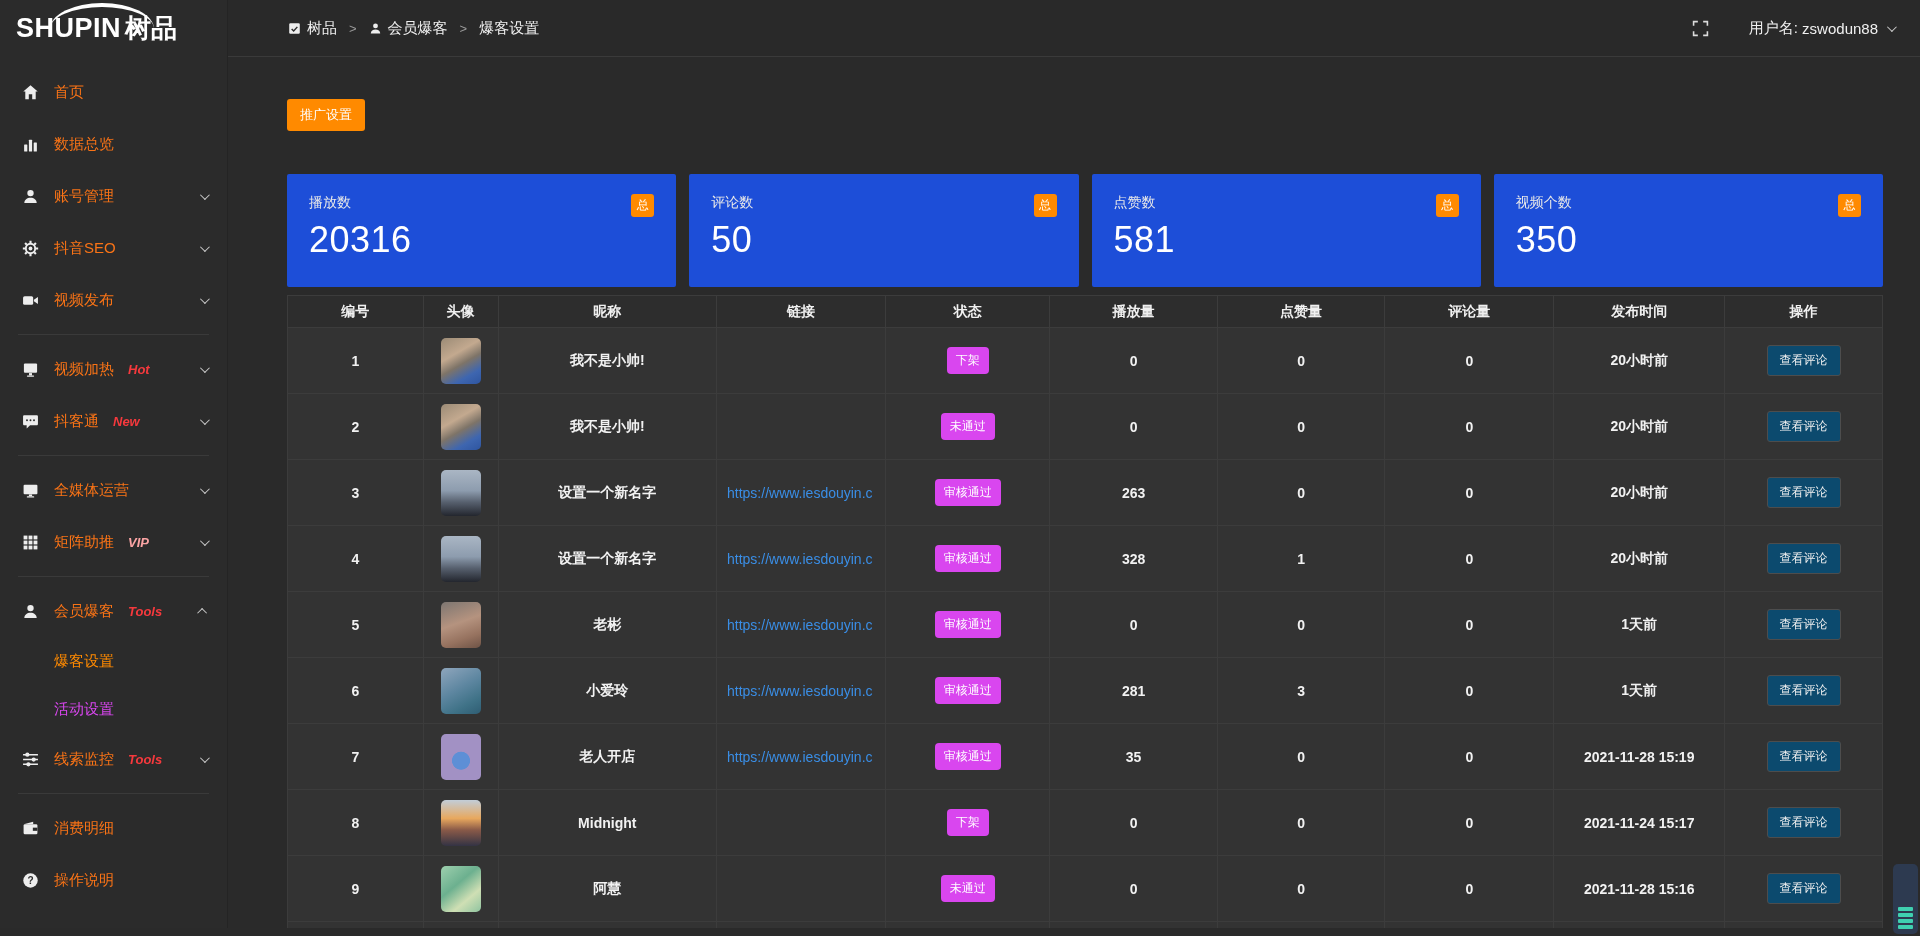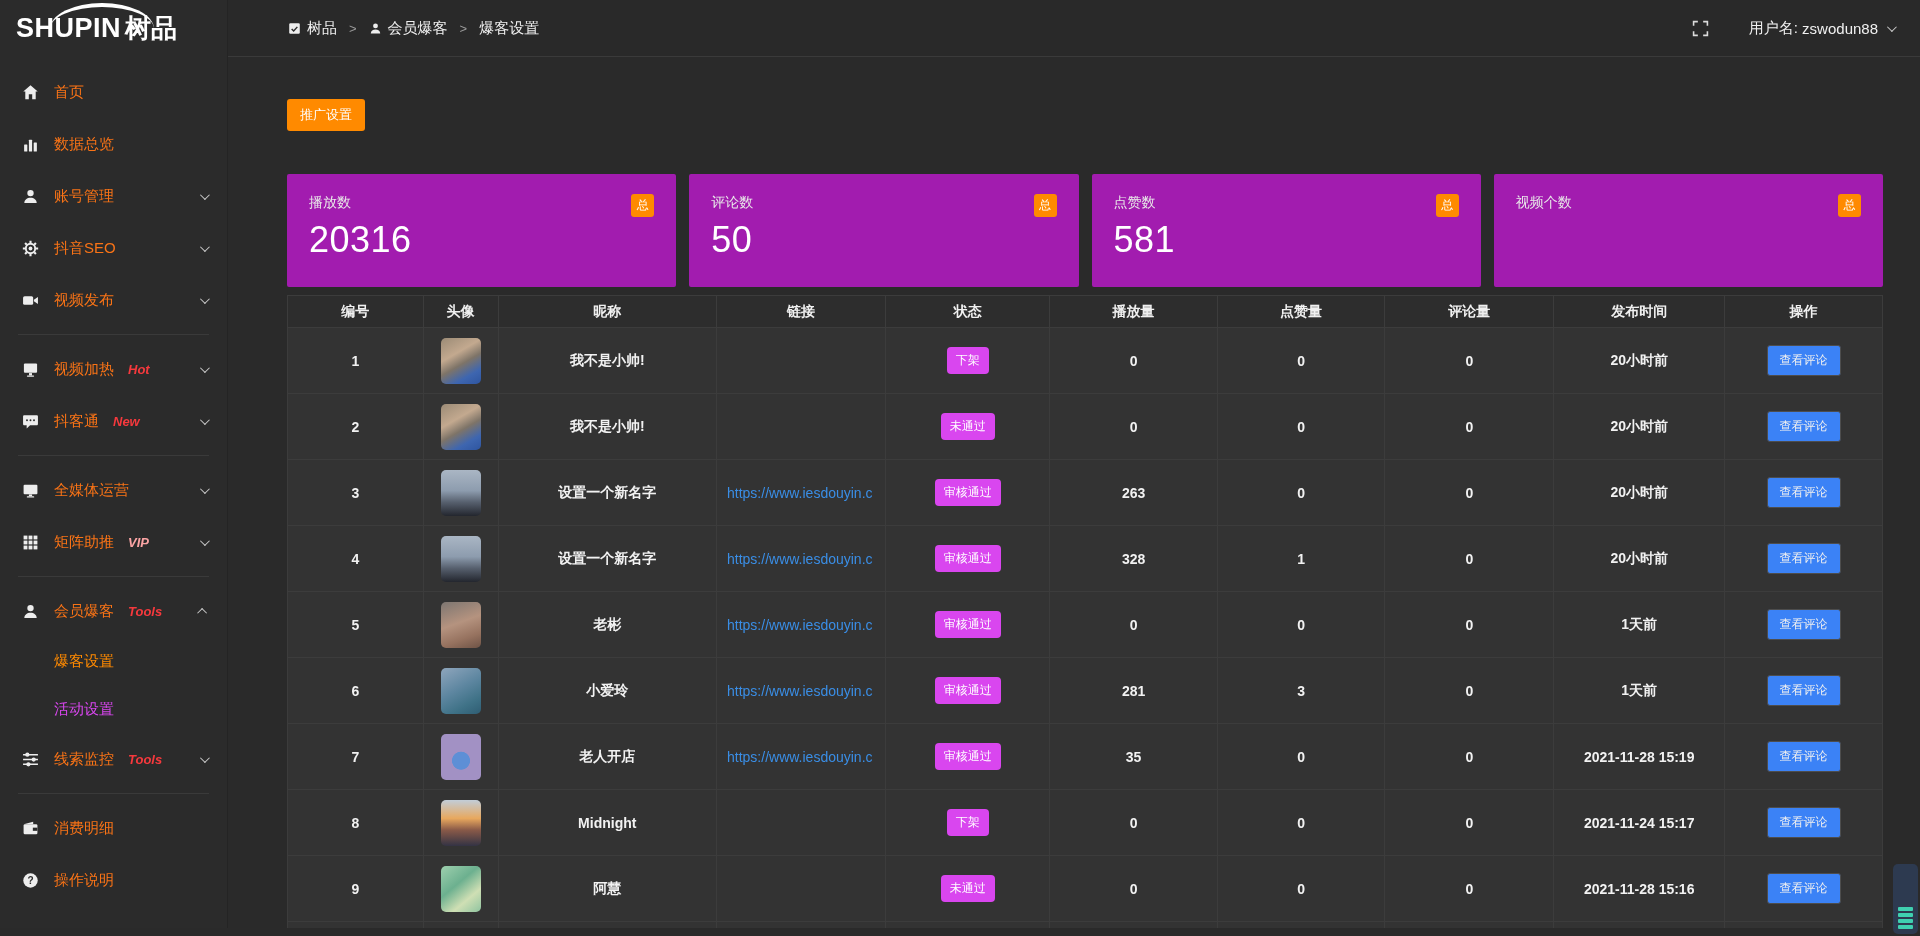--- a/index.html
+++ b/index.html
@@ -41,38 +41,38 @@
   .fs-icon svg { width:17px; height:17px; }
   .user-box { display:flex; align-items:center; font-size:15px; color:#f0f0f0; cursor:pointer; }
   .user-box .chev { margin-left:9px; }
 
   .content { flex:1; padding:42px 37px 0 59px; overflow:hidden; }
   .promo-btn { background:#ff8a00; color:#fff; border:none; border-radius:3px;
     font-size:13px; padding:7px 13px; cursor:pointer; font-family:inherit; }
 
   
   .stats { display:flex; gap:13px; margin-top:43px; margin-bottom:8px; }
-  .card { flex:1; height:113px; background:#a21caf; border-radius:2px; padding:20px 22px; }
+  .card { flex:1; height:113px; background:#1d4ed8; border-radius:2px; padding:20px 22px; }
   .card-top { display:flex; align-items:flex-start; }
   .card-label { font-size:14px; color:#e8e8e8; }
   .card-badge { margin-left:auto; width:23px; height:23px; background:#ff8a00; color:#fff;
     font-size:12px; display:flex; align-items:center; justify-content:center; border-radius:3px; }
   .card-value { font-size:36px; color:#fff; margin-top:2px; letter-spacing:0.5px; }
 
   
   table { width:100%; border-collapse:collapse; table-layout:fixed; }
   th, td { border:1px solid #3c3c3c; text-align:center; vertical-align:middle; }
   th { height:32px; background:#2d2d2d; font-size:14px; font-weight:600; color:#f0f0f0; }
   td { height:66px; background:#333333; font-size:14px; font-weight:600; color:#f2f2f2; }
   td.linkcell { text-align:left; padding:0 2px 0 10px; overflow:hidden; white-space:nowrap; }
   .lnk { color:#3a8ee6; font-weight:400; font-size:14px; cursor:pointer; }
   .avatar { display:inline-block; width:40px; height:46px; border-radius:5px; vertical-align:middle; }
   .badge { display:inline-block; background:#d946ef; color:#fff; font-size:12px; font-weight:400;
     padding:5px 9px; border-radius:4px; white-space:nowrap; }
-  .act-btn { background:#3b82f6; border:1px solid #4d4d4d; color:#f0f0f0; font-size:12px;
+  .act-btn { background:#0c4a6e; border:1px solid #4d4d4d; color:#f0f0f0; font-size:12px;
     padding:6px 12px; border-radius:3px; cursor:pointer; font-family:inherit; white-space:nowrap; }
   td.time { font-weight:600; }
 
   
   .float-widget { position:absolute; right:2px; bottom:-6px; width:25px; height:70px;
     background:#2d3a50; border-radius:5px; padding:5px 5px; display:flex; flex-direction:column;
     justify-content:flex-end; gap:2px; }
   .float-widget .seg { height:4px; background:#3fd0b0; border-radius:1px; }
 </style>
 </head>
@@ -334,20 +334,21 @@
          <span class="card-label">点赞数</span>
          <span class="card-badge">总</span>
        </div>
        <div class="card-value">581</div>
      </div>
           <div class="card">
        <div class="card-top">
          <span class="card-label">视频个数</span>
          <span class="card-badge">总</span>
        </div>
+       <div class="card-value">350</div>
      </div>
         </div>
 
       <table>
         <colgroup>
           <col style="width:8.5%">
             <col style="width:4.7%">
             <col style="width:13.7%">
           <col style="width:10.6%">
             <col style="width:10.3%">

